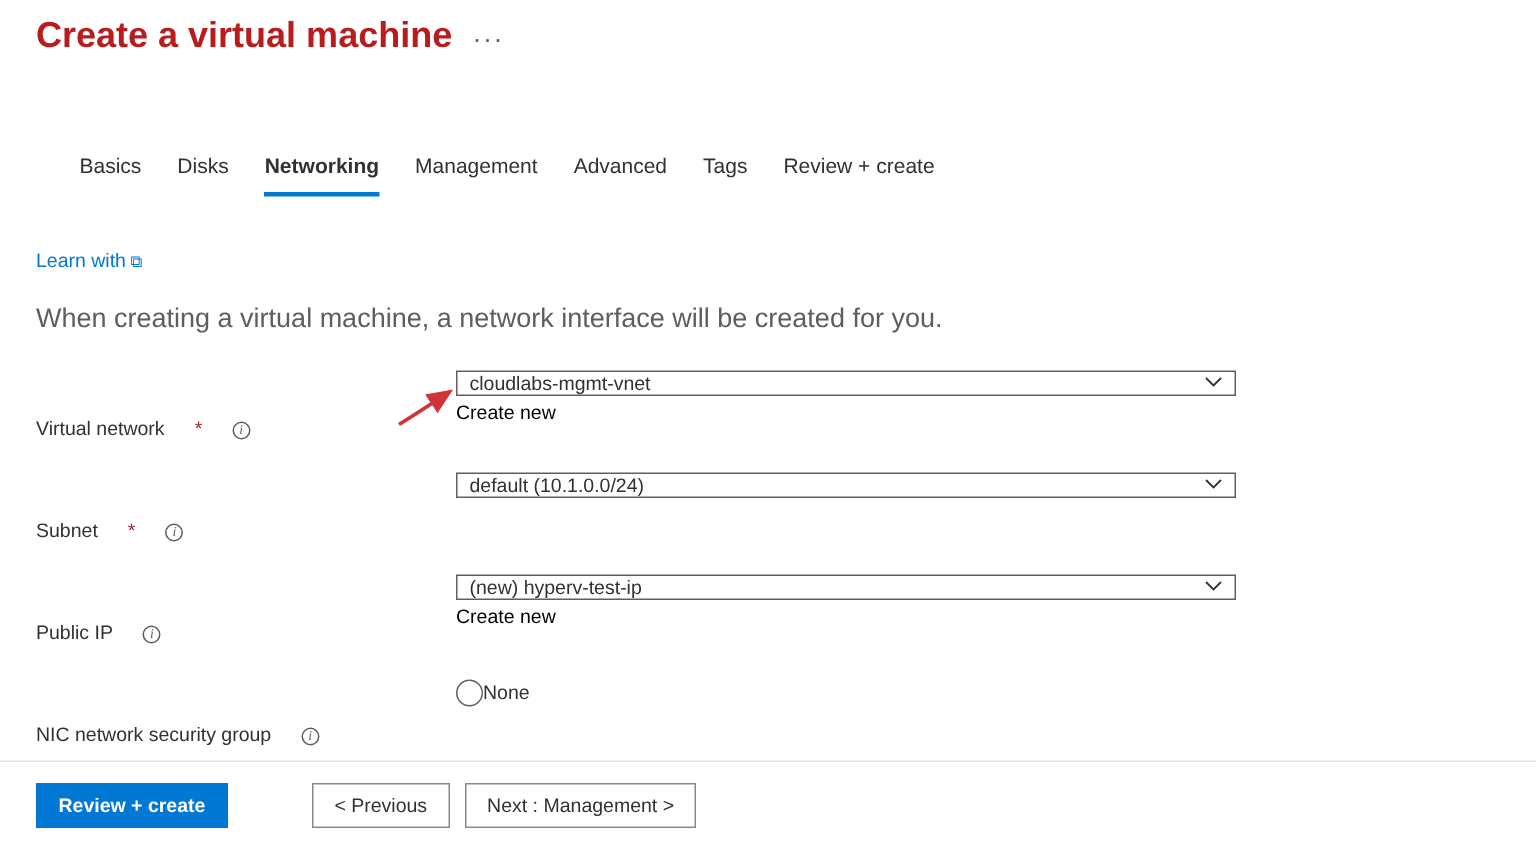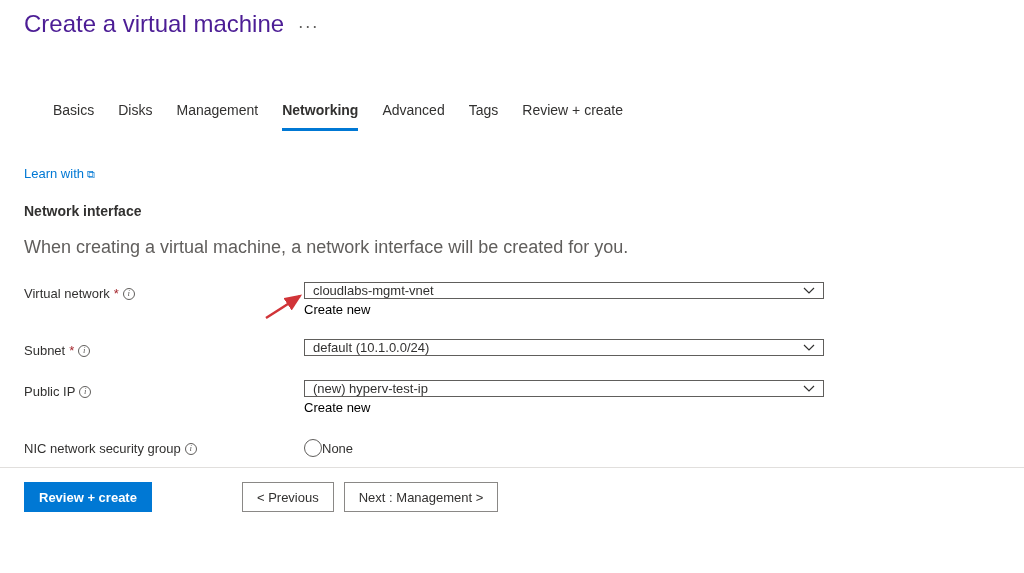--- a/index.html
+++ b/index.html
@@ -5,21 +5,21 @@
     * { box-sizing: border-box; margin: 0; padding: 0; }
     body {
       font-family: "Segoe UI", -apple-system, BlinkMacSystemFont, sans-serif;
       font-size: 13px;
       color: #323130;
       background: #ffffff;
       padding: 0;
     }
     .page { padding: 0 24px; }
     .header { padding: 10px 0 4px 0; display: flex; align-items: center; gap: 14px; }
-    .page-title { font-size: 24px; font-weight: 400; color: #4c1d95; }
+    .page-title { font-size: 24px; font-weight: 700; color: #b91c1c; }
     .ellipsis { font-size: 18px; color: #605e5c; letter-spacing: 2px; padding-bottom: 4px; cursor: default; }
     .tabs {
       display: flex;
       gap: 24px;
       margin-top: 54px;
       border-bottom: none;
       margin-left: 29px;
     }
     .tab {
       font-size: 14px;
@@ -55,23 +55,24 @@
     .form-row {
       display: flex;
       align-items: flex-start;
       margin-bottom: 22px;
     }
     .form-label {
       width: 280px;
       font-size: 13px;
       color: #323130;
       display: flex;
-      align-items: center;
-      gap: 4px;
+      align-items: flex-end;
+      gap: 20px;
       padding-top: 4px;
+      margin-top: 27px;
     }
     .required { color: #a4262c; }
     .info-icon {
       width: 12px; height: 12px;
       border: 1px solid #605e5c;
       border-radius: 50%;
       display: inline-flex;
       align-items: center;
       justify-content: center;
       font-size: 9px;
@@ -136,21 +137,21 @@
       border: 1px solid #8a8886;
       background: #fff;
       color: #323130;
     }
     .btn.primary {
       background: #0078d4;
       color: #fff;
       border: 1px solid #0078d4;
       font-weight: 600;
     }
-    .btn-group { display: flex; gap: 10px; margin-left: 70px; justify-content: space-between; }
+    .btn-group { display: flex; gap: 10px; margin-left: 36px; justify-content: space-between; }
     .ext-icon { font-size: 11px; margin-left: 3px; }
     .arrow-annotation {
       position: absolute;
       left: -42px;
       top: 6px;
       pointer-events: none;
     }
     .arrow-annotation svg { width: 50px; height: 34px; }
   </style>
 </head>
@@ -158,35 +159,34 @@
 
 <div class="page">
   <div class="header">
     <h1 class="page-title">Create a virtual machine</h1>
     <span class="ellipsis">...</span>
   </div>
 
   <div class="tabs">
     <div class="tab">Basics</div>
     <div class="tab">Disks</div>
+    <div class="tab active">Networking</div>
     <div class="tab">Management</div>
-    <div class="tab active">Networking</div>
     <div class="tab">Advanced</div>
     <div class="tab">Tags</div>
     <div class="tab">Review + create</div>
   </div>
 
   <p class="description">
     <br>
     <span class="link">
       <span>Learn with</span><span class="ext-icon">⧉</span>
     </span>
   </p>
 
-  <h3 class="section-title">Network interface</h3>
   <p class="section-desc">When creating a virtual machine, a network interface will be created for you.</p>
 
   <div class="form">
 
     <div class="form-row">
       <div class="form-label">
         <span>Virtual network</span>
         <span class="required">*</span>
         <span class="info-icon">i</span>
       </div>

